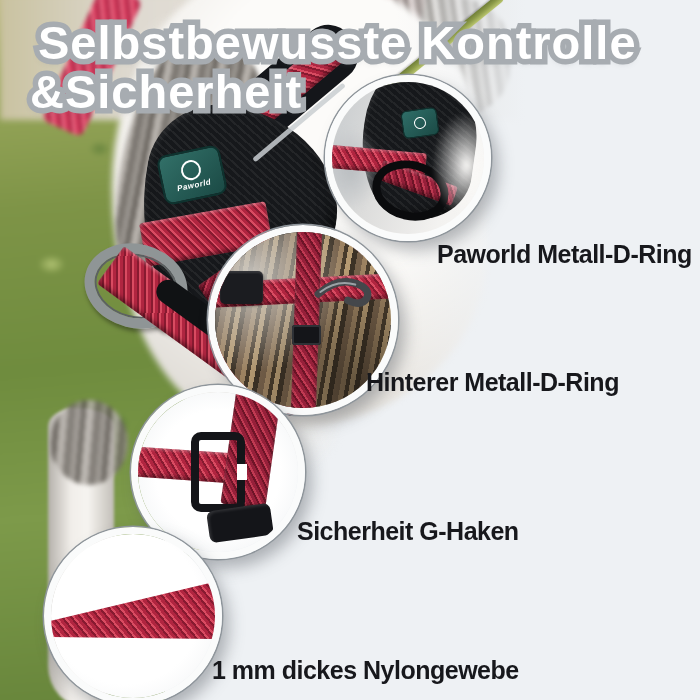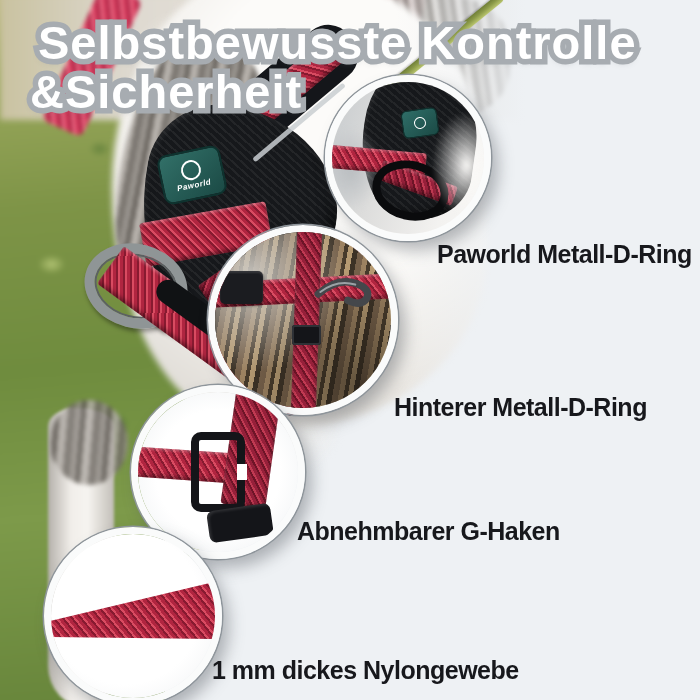--- a/index.html
+++ b/index.html
@@ -168,17 +168,17 @@
       <span class="t-stroke">Selbstbewusste Kontrolle</span>
       <span class="t-fill">Selbstbewusste Kontrolle</span>
     </div>
     <div class="t-line">
       <span class="t-stroke">&amp;Sicherheit</span>
       <span class="t-fill">&amp;Sicherheit</span>
     </div>
   </div>
 
   <div class="clabel" style="left:437px;top:240px;">Paworld Metall-D-Ring</div>
-  <div class="clabel" style="left:394px;top:368px;margin-top:25px;">Hinterer Metall-D-Ring</div>
-  <div class="clabel" style="left:297px;top:517px;">Abnehmbarer G-Haken</div>
+  <div class="clabel" style="left:366px;top:368px;">Hinterer Metall-D-Ring</div>
+  <div class="clabel" style="left:297px;top:517px;">Sicherheit G-Haken</div>
   <div class="clabel" style="left:212px;top:656px;">1 mm dickes Nylongewebe</div>
 
 </div>
 
 </body></html>

